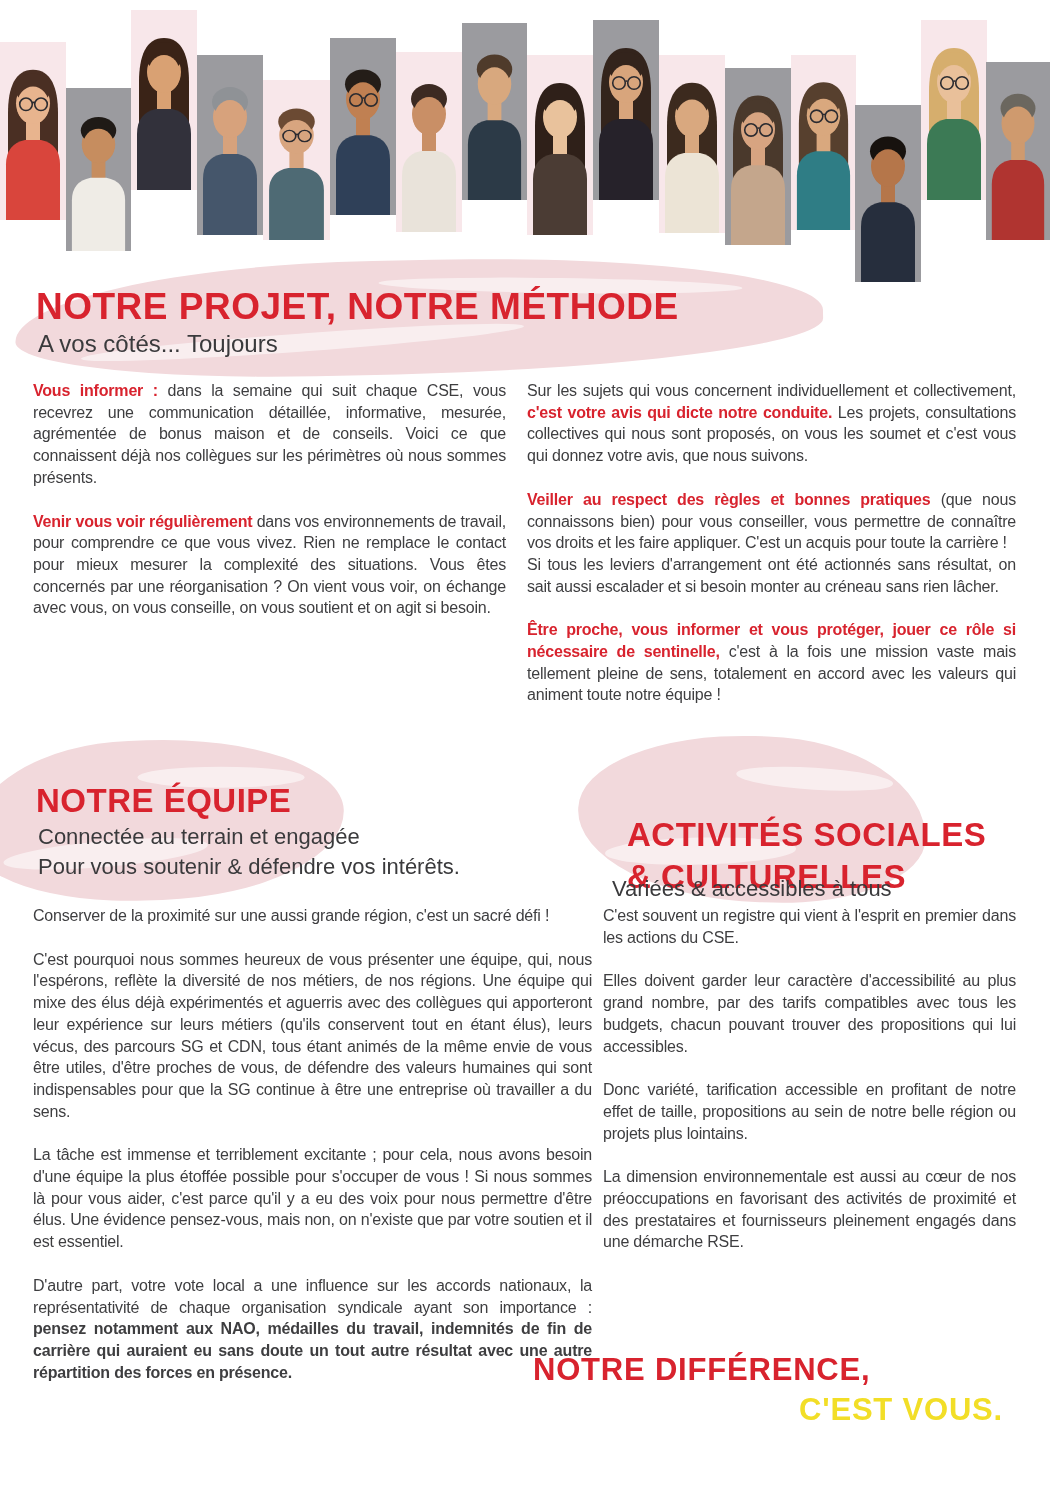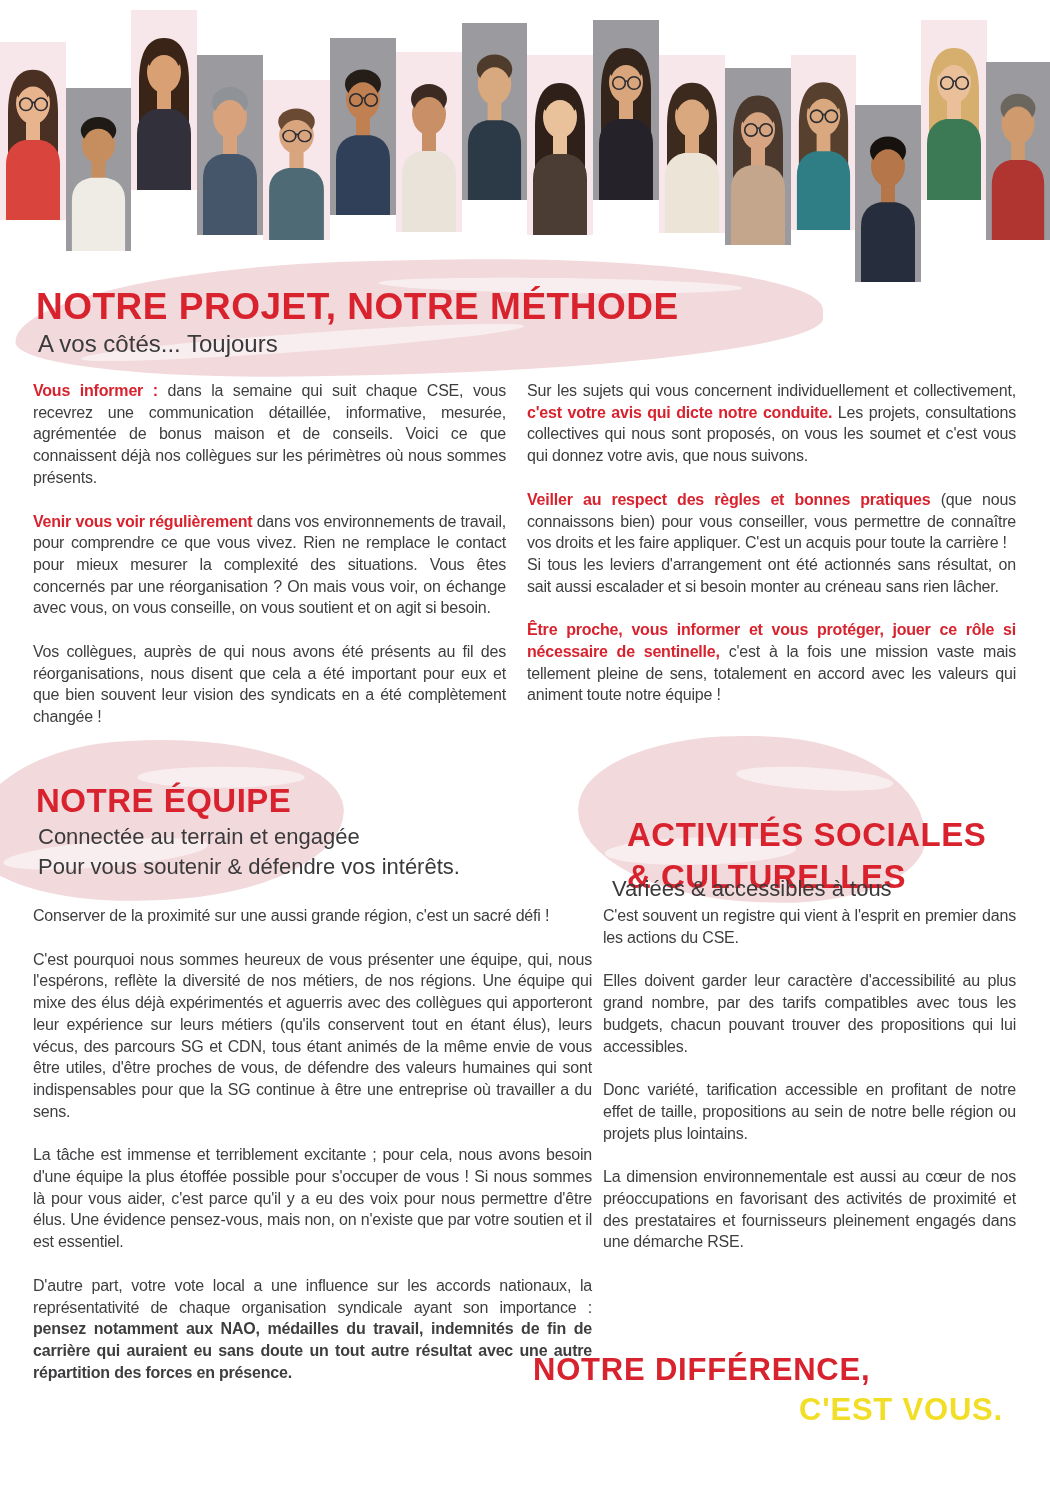--- a/index.html
+++ b/index.html
@@ -212,22 +212,21 @@
 
   <div class="brush b1">
       <i class="streak s1"></i>
       <i class="streak s2"></i>
     </div>
   <h1 class="title main-title">NOTRE PROJET, NOTRE MÉTHODE</h1>
   <div class="subtitle" style="left:38px;top:330px;font-size:24px;">A vos côtés... Toujours</div>
 
   <div class="col" style="left:33px;top:380px;width:473px;">
       <p><span class="seg red">Vous informer : </span><span class="seg ">dans la semaine qui suit chaque CSE, vous recevrez une communication détaillée, informative, mesurée, agrémentée de bonus maison et de conseils. Voici ce que connaissent déjà nos collègues sur les périmètres où nous sommes présents.</span></p>
-      <p><span class="seg red">Venir vous voir régulièrement </span><span class="seg ">dans vos environnements de travail, pour comprendre ce que vous vivez. Rien ne remplace le contact pour mieux mesurer la complexité des situations. Vous êtes concernés par une réorganisation ? On mais vous voir, on échange avec vous, on vous conseille, on vous soutient et on agit si besoin.</span></p>
-      <p><span class="seg ">Vos collègues, auprès de qui nous avons été présents au fil des réorganisations, nous disent que cela a été important pour eux et que bien souvent leur vision des syndicats en a été complètement changée !</span></p>
+      <p><span class="seg red">Venir vous voir régulièrement </span><span class="seg ">dans vos environnements de travail, pour comprendre ce que vous vivez. Rien ne remplace le contact pour mieux mesurer la complexité des situations. Vous êtes concernés par une réorganisation ? On vient vous voir, on échange avec vous, on vous conseille, on vous soutient et on agit si besoin.</span></p>
     </div>
   <div class="col" style="left:527px;top:380px;width:489px;">
       <p><span class="seg ">Sur les sujets qui vous concernent individuellement et collectivement, </span><span class="seg red">c'est votre avis qui dicte notre conduite. </span><span class="seg ">Les projets, consultations collectives qui nous sont proposés, on vous les soumet et c'est vous qui donnez votre avis, que nous suivons.</span></p>
       <p><span class="seg red">Veiller au respect des règles et bonnes pratiques </span><span class="seg ">(que nous connaissons bien) pour vous conseiller, vous permettre de connaître vos droits et les faire appliquer. C'est un acquis pour toute la carrière !
 Si tous les leviers d'arrangement ont été actionnés sans résultat, on sait aussi escalader et si besoin monter au créneau sans rien lâcher.</span></p>
       <p><span class="seg red">Être proche, vous informer et vous protéger, jouer ce rôle si nécessaire de sentinelle, </span><span class="seg ">c'est à la fois une mission vaste mais tellement pleine de sens, totalement en accord avec les valeurs qui animent toute notre équipe !</span></p>
     </div>
 
   <div class="brush b2">
       <i class="streak s1"></i>

